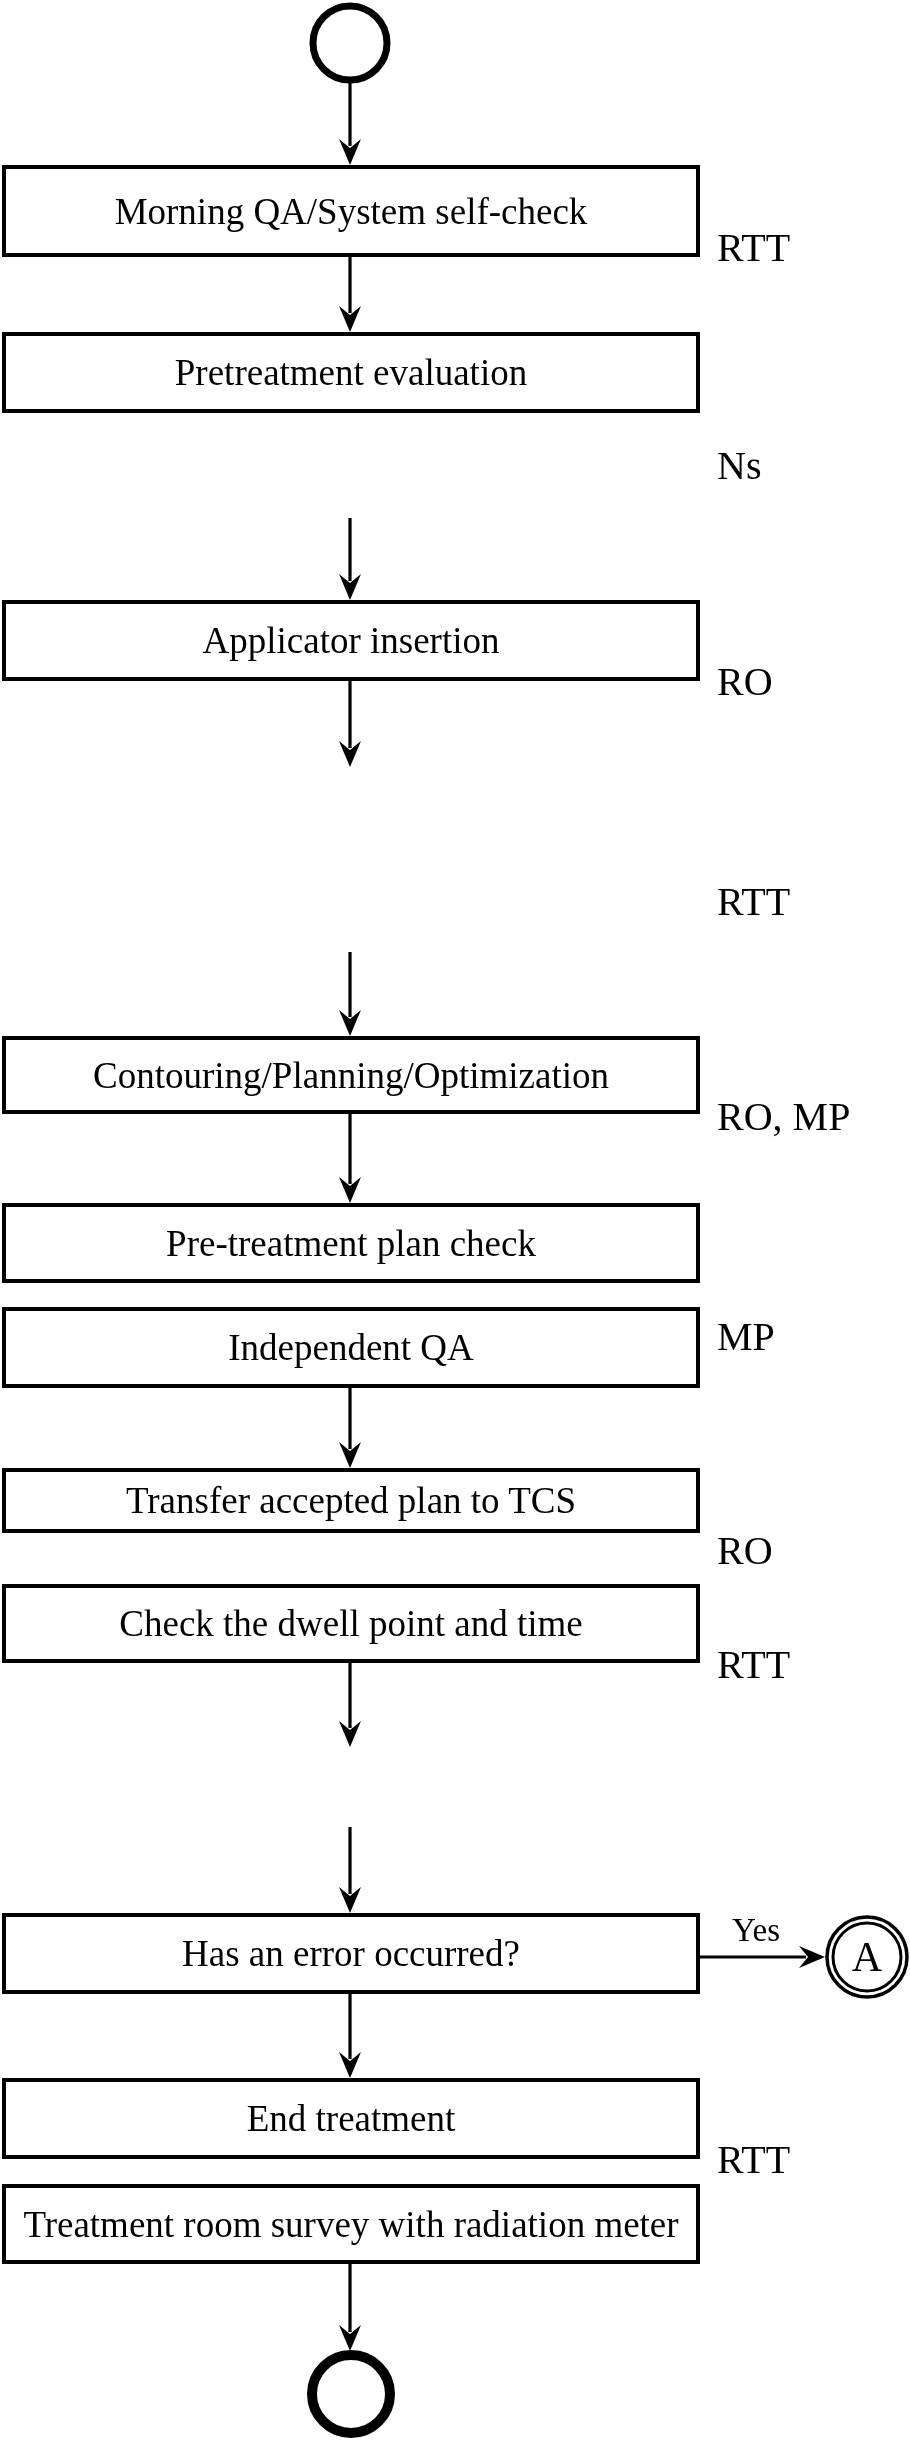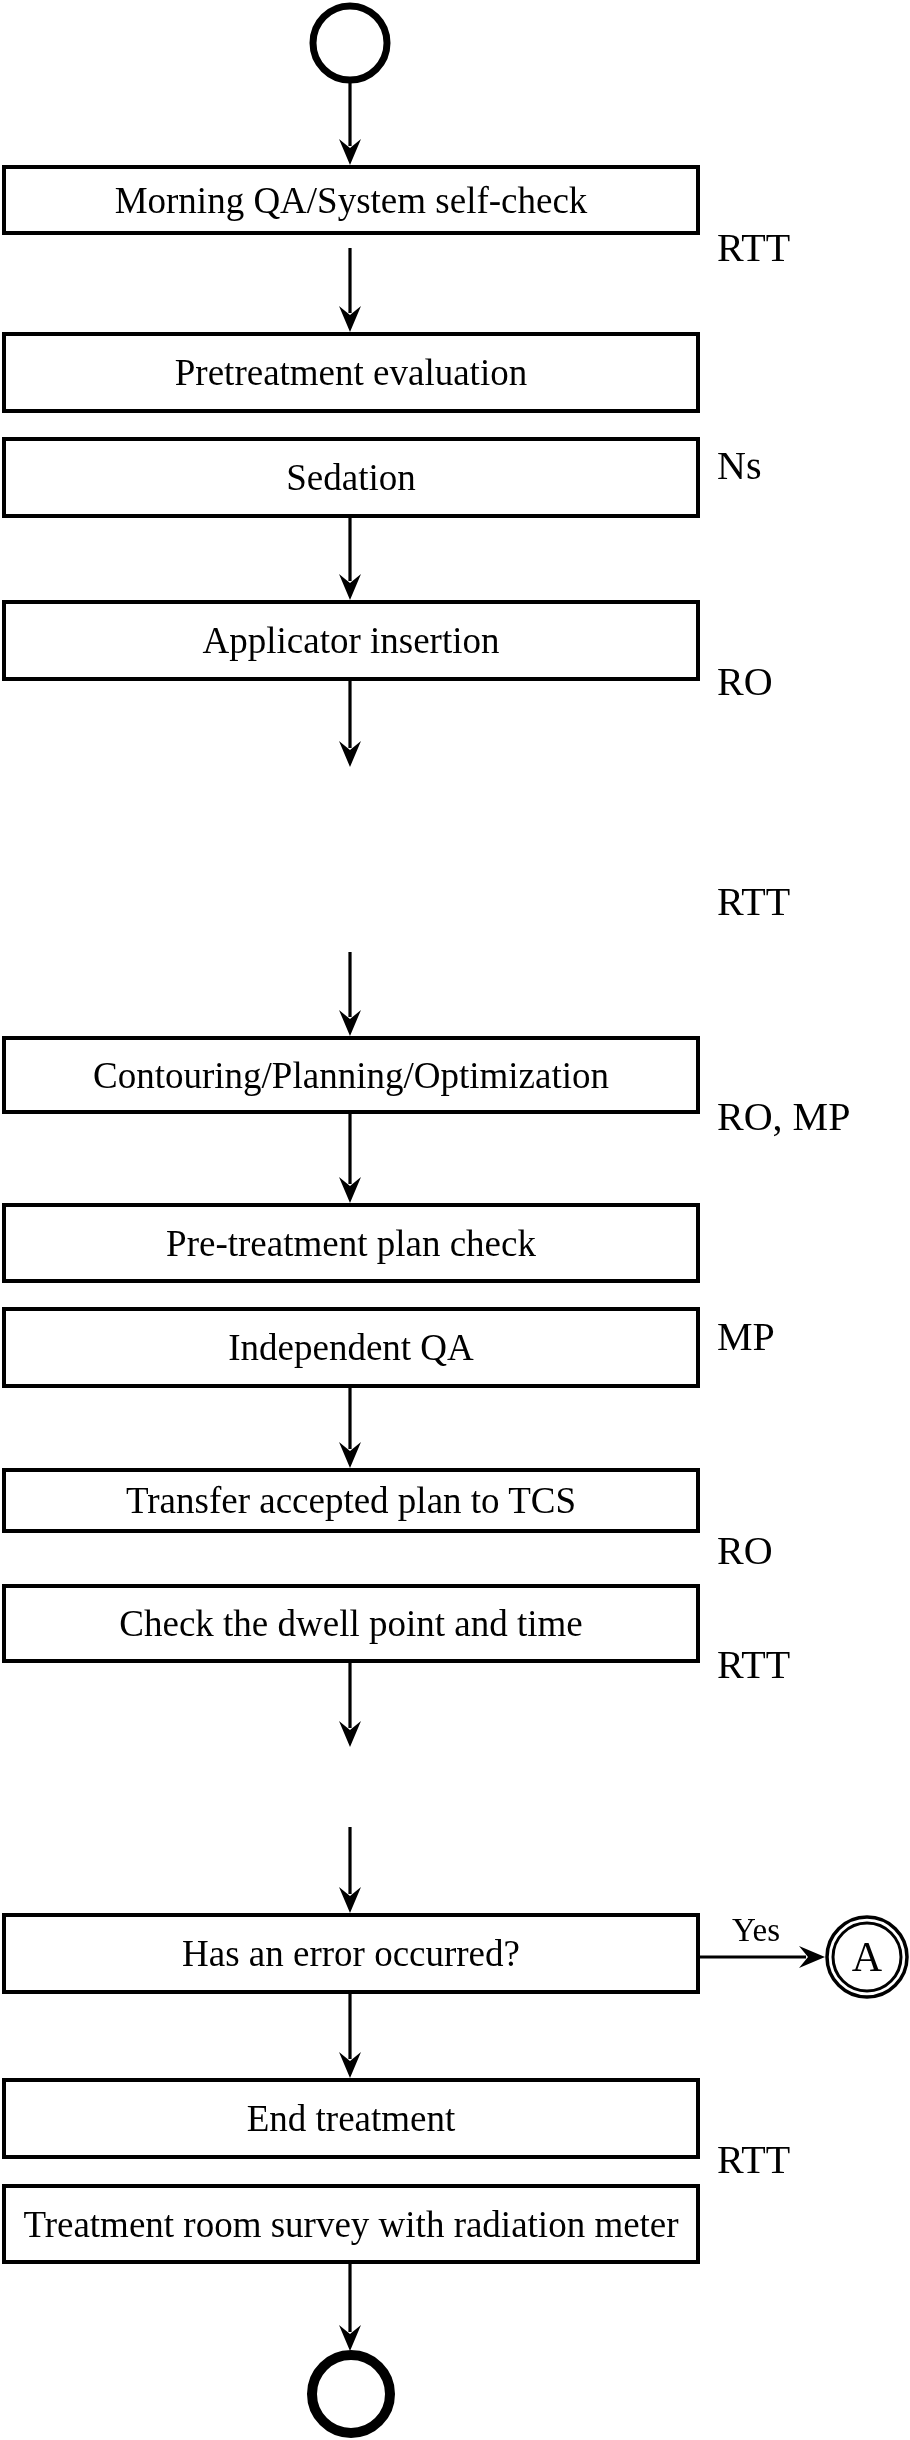--- a/index.html
+++ b/index.html
@@ -85,28 +85,25 @@
       <polygon points="339,2325 350,2351 361,2325 350,2334"></polygon>
       <polygon points="799,1946 825,1957 799,1968 808,1957"></polygon>
     </g>
 
     <circle cx="867" cy="1957" r="40" fill="#ffffff" stroke="#000000" stroke-width="3.5"></circle>
     <circle cx="867" cy="1957" r="34" fill="none" stroke="#000000" stroke-width="3"></circle>
 
     <circle cx="351" cy="2394" r="39" fill="none" stroke="#000000" stroke-width="10"></circle>
   </svg>
 
-  <div class="fbox" style="top:165px;height:70px">
+  <div class="fbox" style="top:165px;height:92px">
       <span>Morning QA/System self-check</span>
     </div>
   <div class="fbox" style="top:332px;height:81px">
       <span>Pretreatment evaluation</span>
-    </div>
-  <div class="fbox" style="top:437px;height:81px">
-      <span>Sedation</span>
     </div>
   <div class="fbox" style="top:600px;height:81px">
       <span>Applicator insertion</span>
     </div>
   <div class="fbox" style="top:1036px;height:78px">
       <span>Contouring/Planning/Optimization</span>
     </div>
   <div class="fbox" style="top:1203px;height:80px">
       <span>Pre-treatment plan check</span>
     </div>

